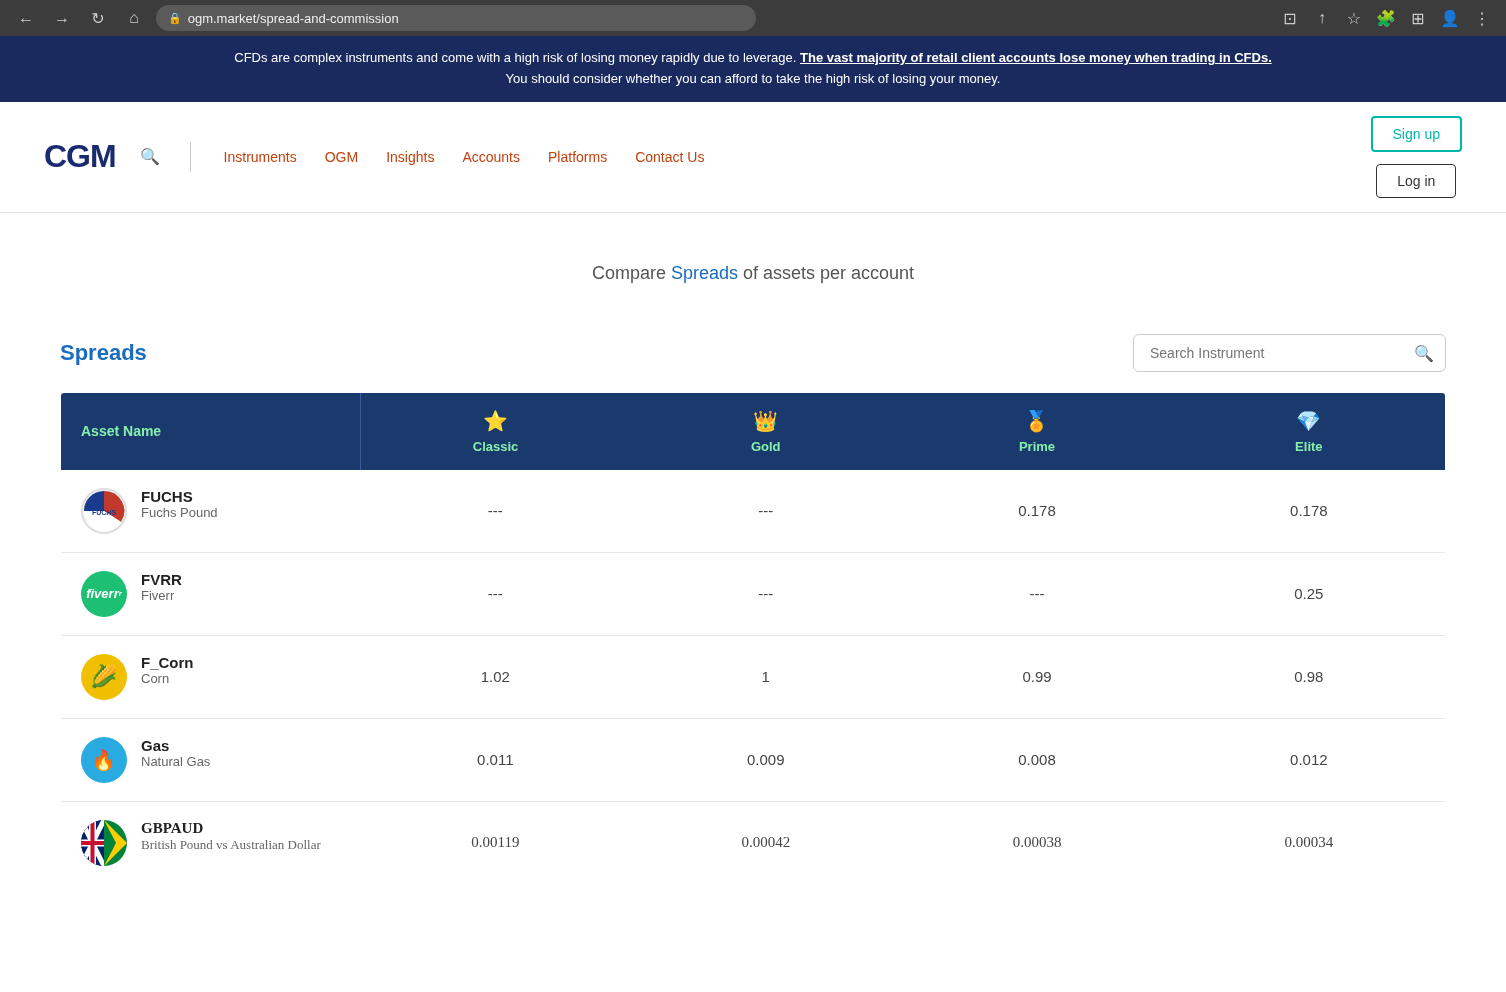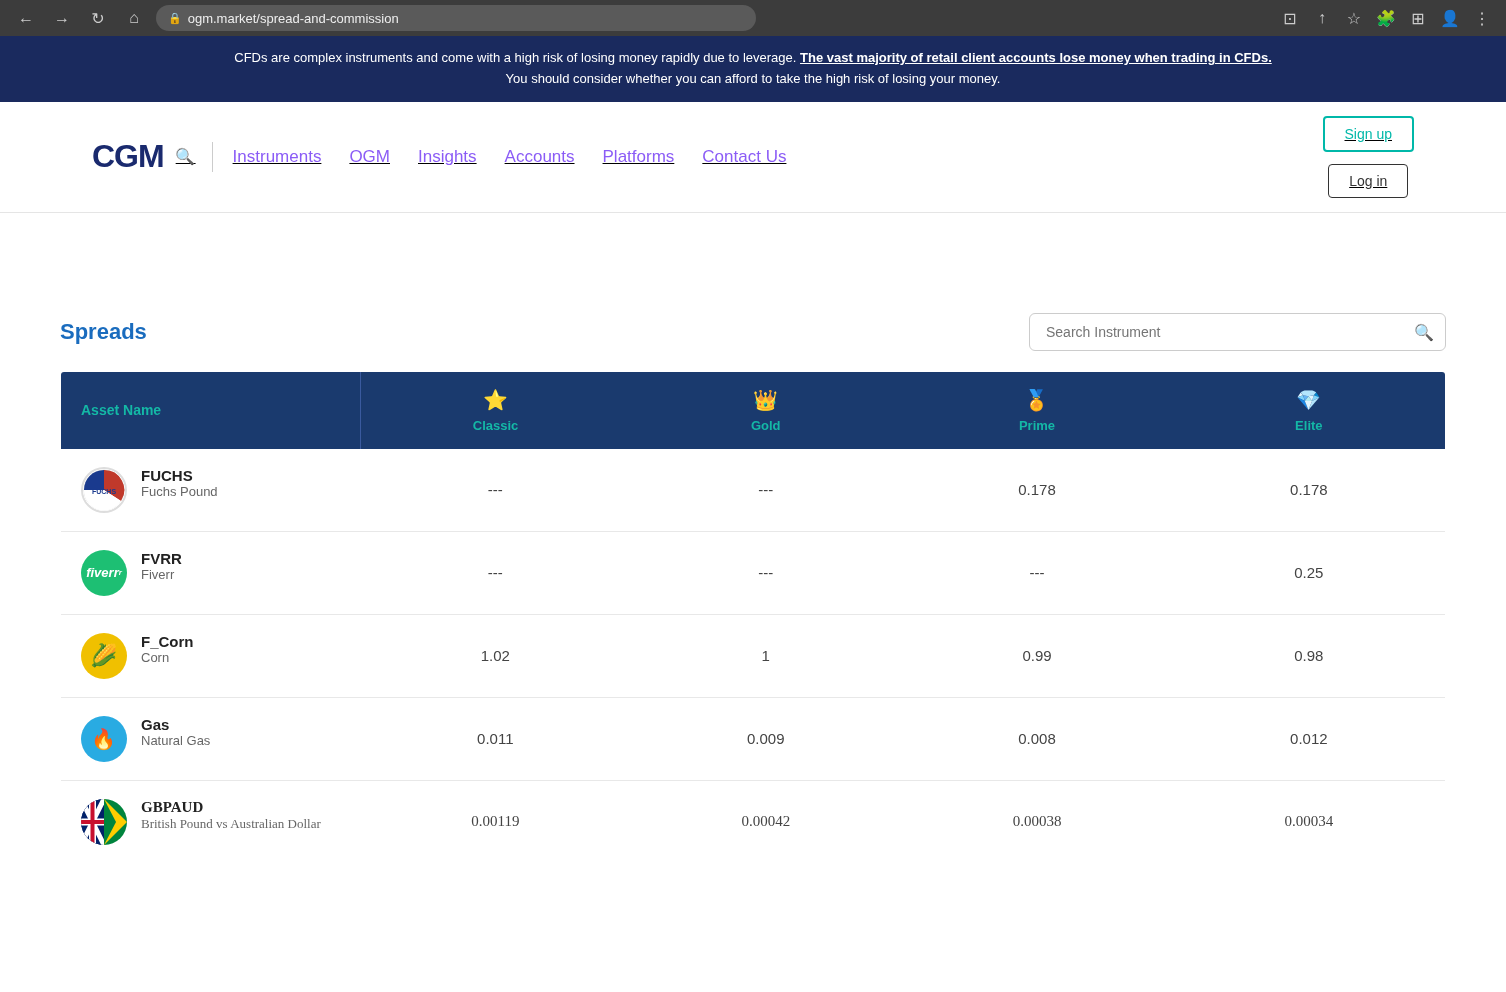--- a/index.html
+++ b/index.html
@@ -48,41 +48,40 @@
       padding: 12px 40px;
       font-size: 13px;
       line-height: 1.6;
     }
     .warning-banner strong { font-weight: bold; text-decoration: underline; }
 
     
     .navbar {
       display: flex;
       align-items: center;
-      padding: 14px 92px;
+      padding: 14px 44px;
       border-bottom: 1px solid #e5e5e5;
-      gap: 0;
-      text-decoration: underline;
+      gap: 13px;
     }
     .logo {
       display: flex;
       align-items: center;
       gap: 6px;
       margin-right: 12px;
     }
     .logo-text {
       font-size: 32px;
       font-weight: bold;
       color: #1a2a6c;
       letter-spacing: -1px;
     }
     .search-icon-nav { font-size: 16px; color: #333; cursor: pointer; margin-right: 16px; }
     .nav-divider { width: 1px; height: 30px; background: #ccc; margin-right: 20px; }
     .nav-links { display: flex; gap: 28px; align-items: center; flex: 1; }
-    .nav-link { font-size: 17px; color: #8b5cf6; text-decoration: none; cursor: pointer; }
+    .nav-link { font-size: 14px; color: #c2410c; text-decoration: none; cursor: pointer; }
     .nav-actions { display: flex; gap: 12px; align-items: center; margin-left: auto; flex-direction: column; }
     .btn-signup {
       padding: 8px 20px;
       border: 2px solid #00b8a9;
       color: #00b8a9;
       background: transparent;
       border-radius: 4px;
       font-size: 14px;
       cursor: pointer;
       font-weight: 500;
@@ -124,21 +123,21 @@
       justify-content: space-between;
       margin-bottom: 20px;
     }
     .spreads-title {
       font-size: 22px;
       font-weight: bold;
       color: #1a6cbe;
     }
     .search-container {
       position: relative;
-      width: 417px;
+      width: 313px;
     }
     .search-input {
       width: 100%;
       padding: 10px 40px 10px 16px;
       border: 1px solid #ccc;
       border-radius: 6px;
       font-size: 14px;
       color: #555;
       outline: none;
     }
@@ -154,21 +153,21 @@
     
     .data-table {
       width: 100%;
       border-collapse: collapse;
       border: 1px solid #ddd;
       border-radius: 4px;
       overflow: hidden;
     }
     .data-table thead tr {
       background: #1a3a6e;
-      color: #14b8a6;
+      color: #86efac;
     }
     .data-table thead th {
       padding: 16px 20px;
       text-align: center;
       font-size: 14px;
       font-weight: 600;
     }
     .data-table thead th:first-child {
       text-align: left;
       width: 300px;
@@ -273,20 +272,23 @@
     <a class="nav-link">Platforms</a>
     <a class="nav-link">Contact Us</a>
   </div>
   <div class="nav-actions">
     <button class="btn-signup">Sign up</button>
     <button class="btn-login">Log in</button>
   </div>
 </nav>
 
 <div class="hero">
+  <p class="hero-subtitle">
+    <span>Compare </span><span class="highlight">Spreads</span><span> of assets per account</span>
+  </p>
 </div>
 
 <div class="table-section">
   <div class="table-header-row">
     <span class="spreads-title">Spreads</span>
     <div class="search-container">
       <input class="search-input" type="text" placeholder="Search Instrument" style="">
       <span class="search-icon-input">🔍</span>
     </div>
   </div>

